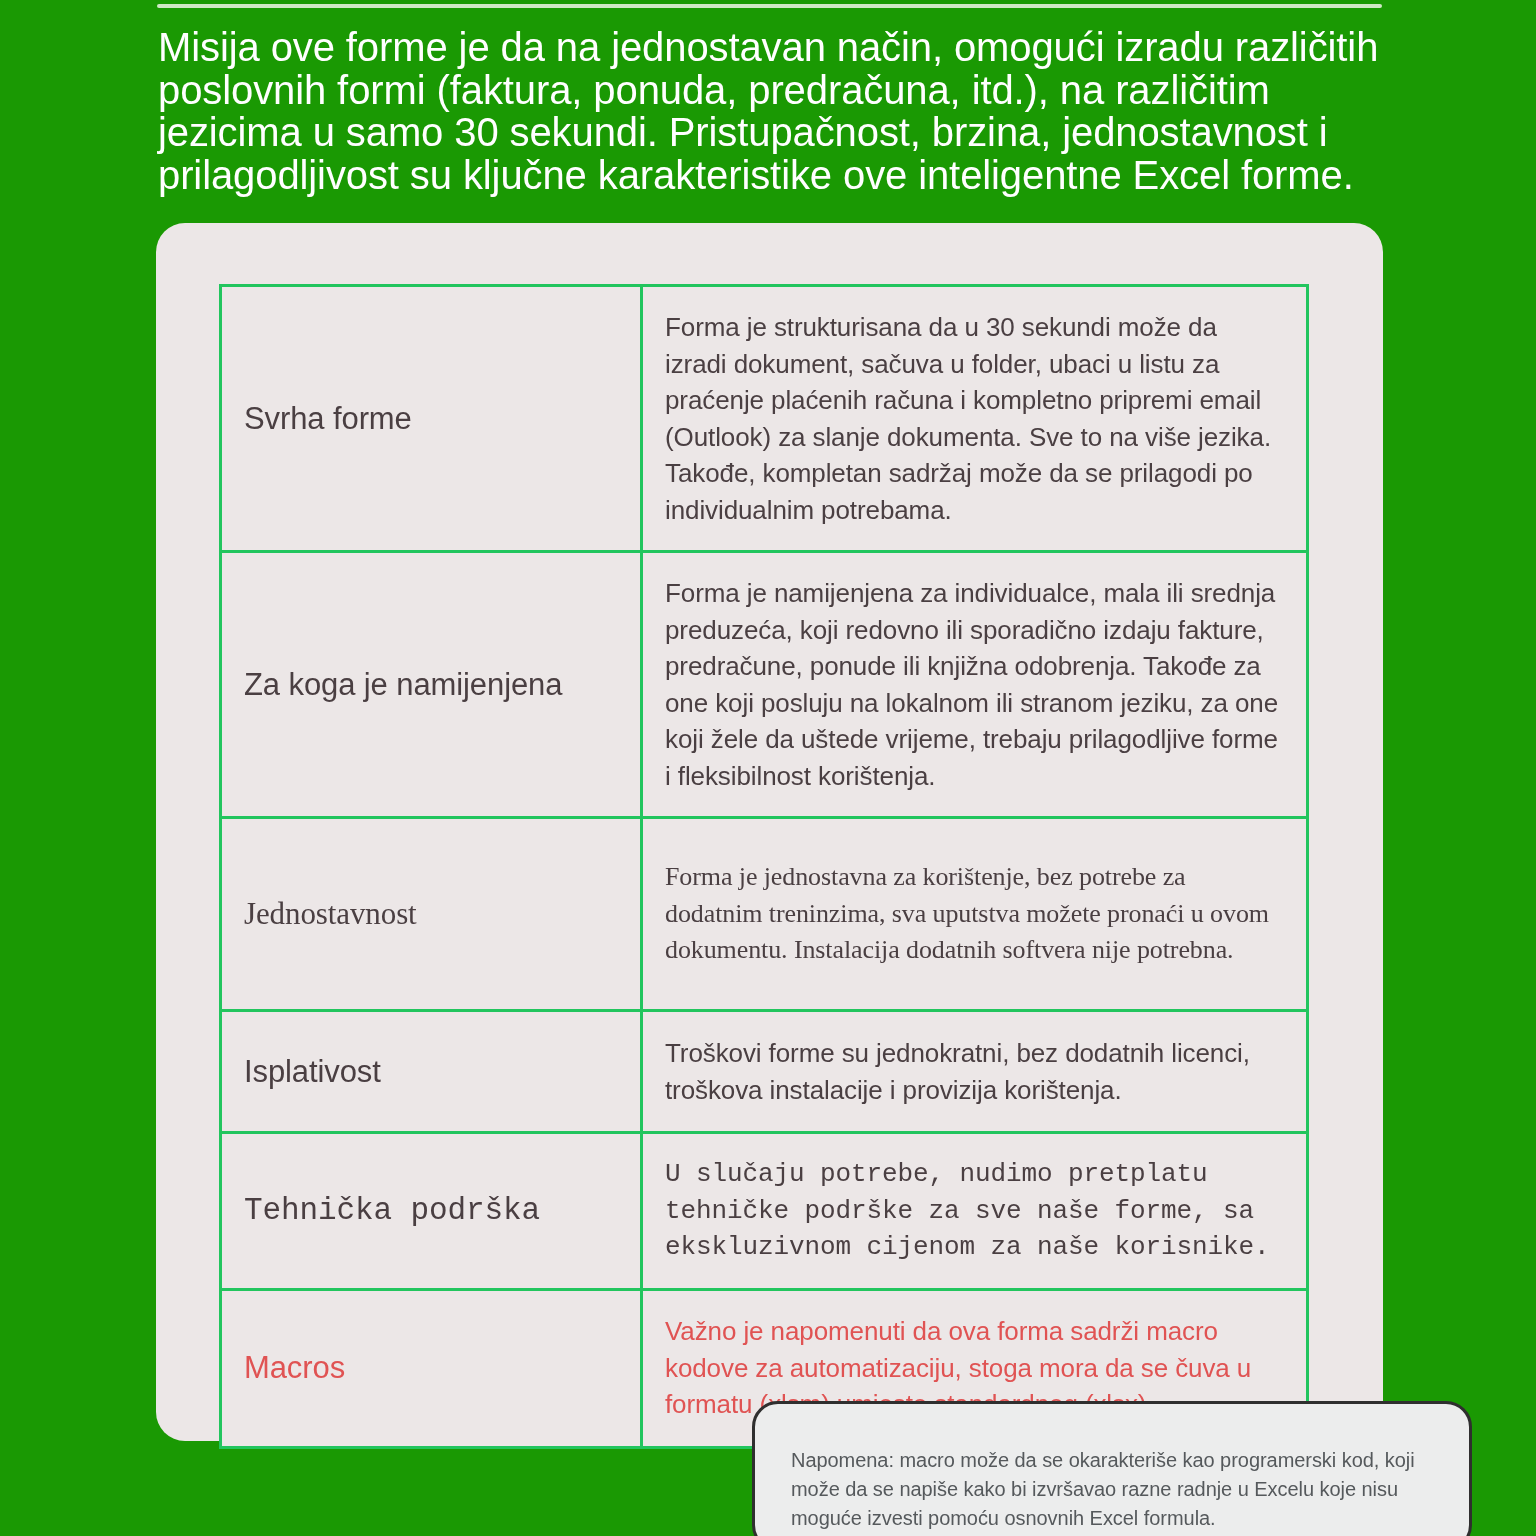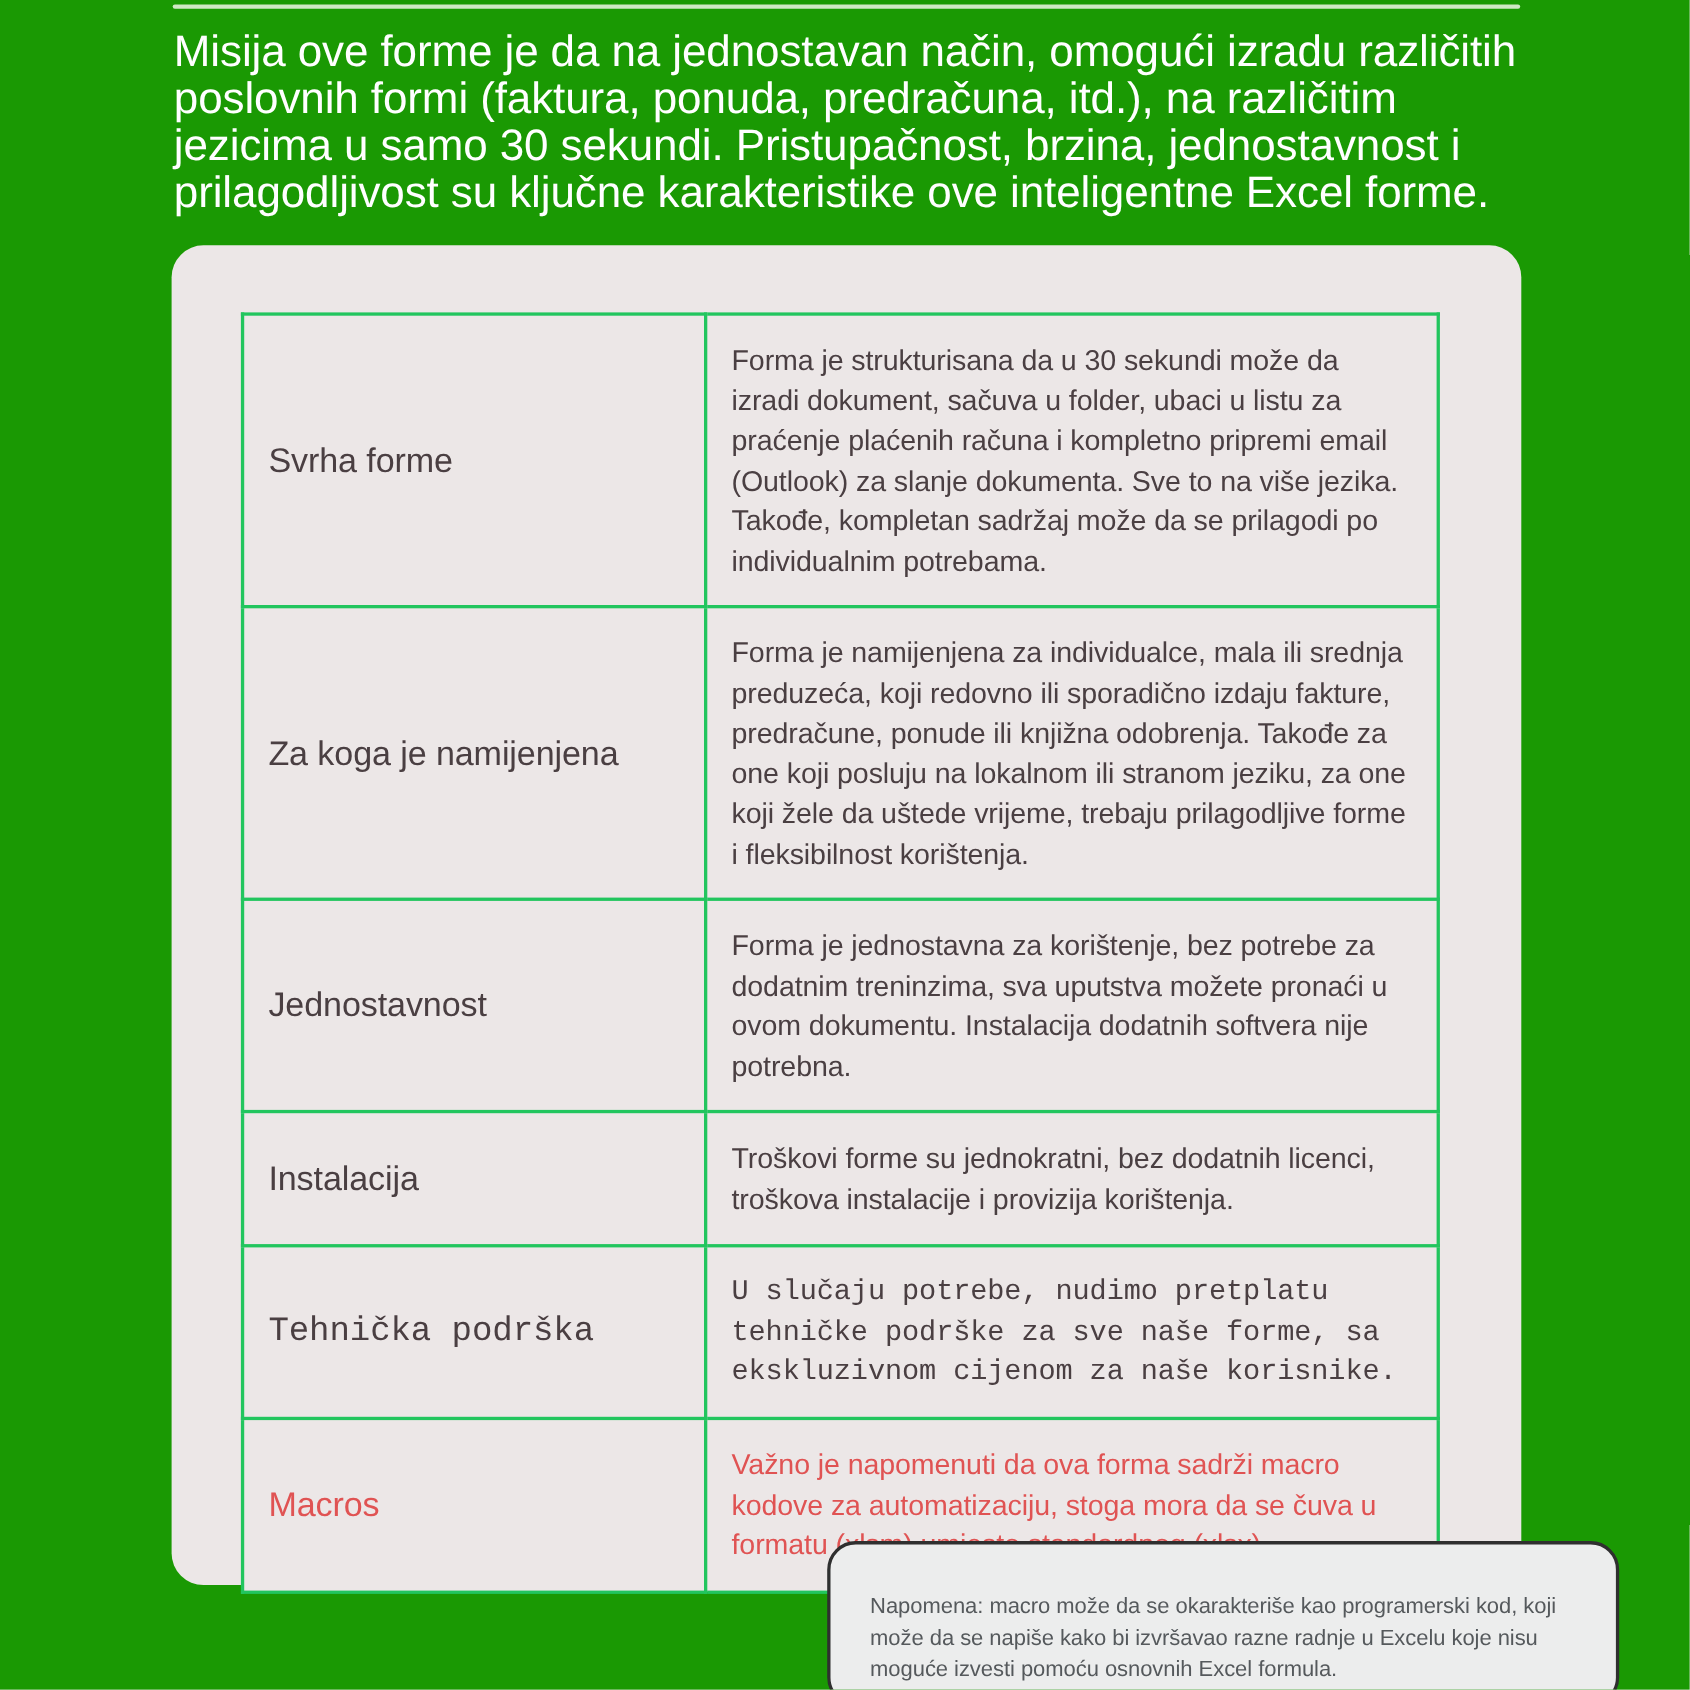--- a/index.html
+++ b/index.html
@@ -85,21 +85,21 @@
     white-space: pre-wrap;
   }
 
   
   tr.accent td.label-cell,
   tr.accent td.desc-cell { color: #e05353; }
 
   
   tr.r0 td { height: 252px; }
   tr.r1 td { height: 256px; }
-  tr.r2 td { height: 193px; }
+  tr.r2 td { height: 193px; font-family: Liberation Serif, serif; }
   tr.r3 td { height: 122px; }
   tr.r4 td { height: 148px; font-family: Liberation Mono, monospace; }
   tr.r5 td { height: 158px; }
 
   
   #note-box {
     position: absolute;
     left: 752px;
     top: 1401px;
     width: 720px;
@@ -138,21 +138,21 @@
       </tr>
       <tr class="r1">
         <td class="label-cell">Za koga je namijenjena</td>
         <td class="desc-cell">Forma je namijenjena za individualce, mala ili srednja preduzeća, koji redovno ili sporadično izdaju fakture, predračune, ponude ili knjižna odobrenja. Takođe za one koji posluju na lokalnom ili stranom jeziku, za one koji žele da uštede vrijeme, trebaju prilagodljive forme i fleksibilnost korištenja.</td>
       </tr>
       <tr class="r2">
         <td class="label-cell">Jednostavnost</td>
         <td class="desc-cell">Forma je jednostavna za korištenje, bez potrebe za dodatnim treninzima, sva uputstva možete pronaći u ovom dokumentu. Instalacija dodatnih softvera nije potrebna.</td>
       </tr>
       <tr class="r3">
-        <td class="label-cell">Instalacija</td>
+        <td class="label-cell">Isplativost</td>
         <td class="desc-cell">Troškovi forme su jednokratni, bez dodatnih licenci, troškova instalacije i provizija korištenja.</td>
       </tr>
       <tr class="r4">
         <td class="label-cell">Tehnička podrška</td>
         <td class="desc-cell">U slučaju potrebe, nudimo pretplatu tehničke podrške za sve naše forme, sa ekskluzivnom cijenom za naše korisnike.</td>
       </tr>
       <tr class="r5 accent">
         <td class="label-cell">Macros</td>
         <td class="desc-cell">Važno je napomenuti da ova forma sadrži macro kodove za automatizaciju, stoga mora da se čuva u formatu (xlsm) umjesto standardnog (xlsx).</td>
       </tr>

